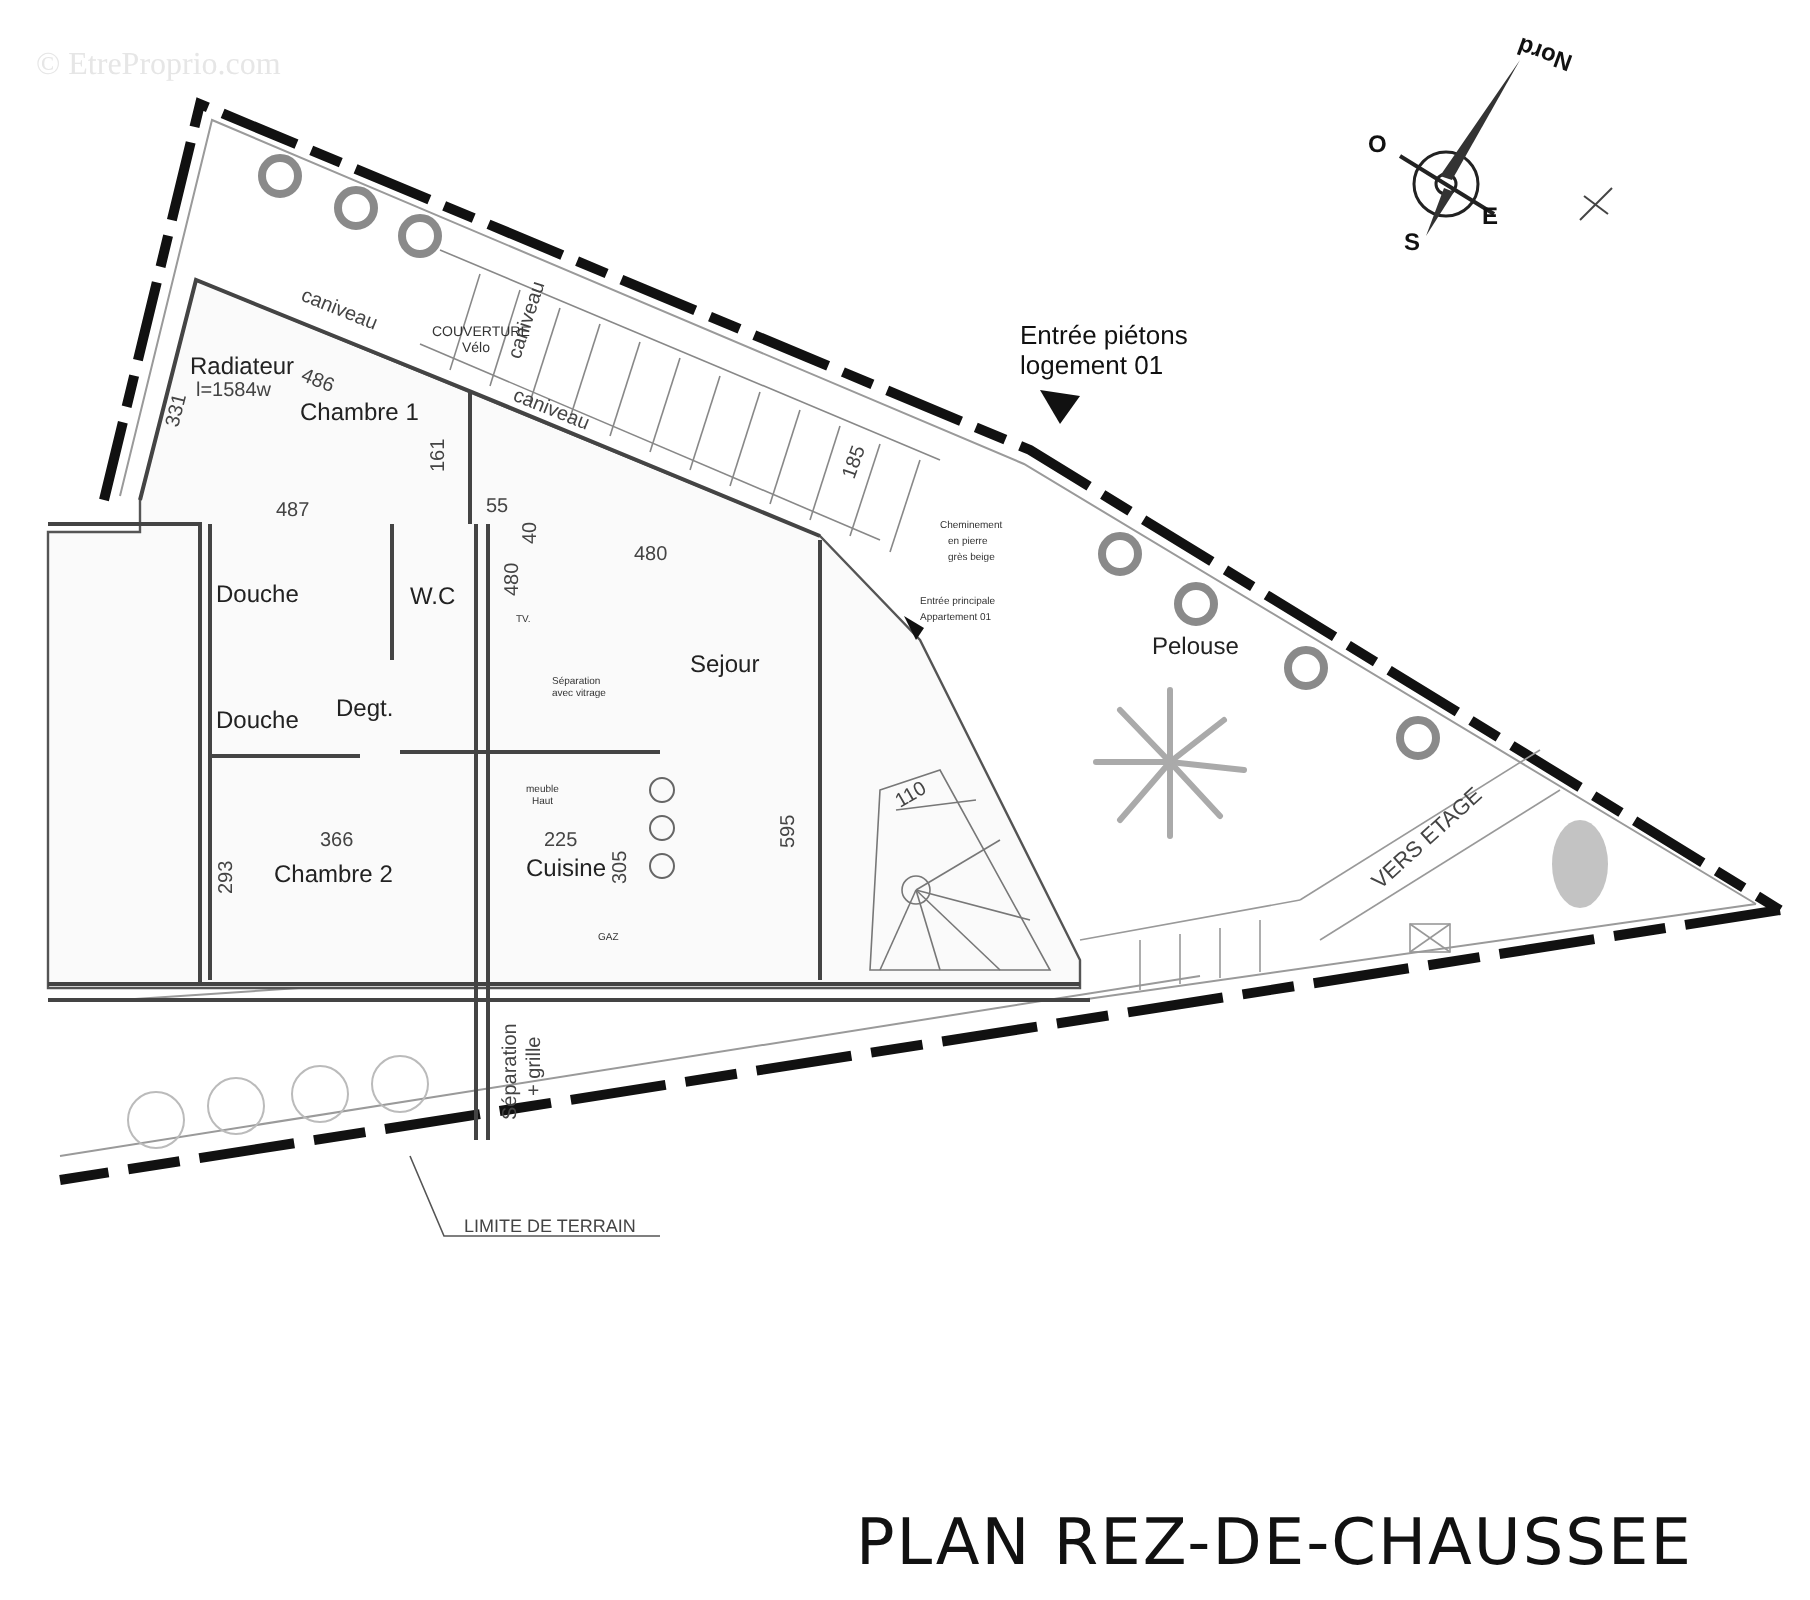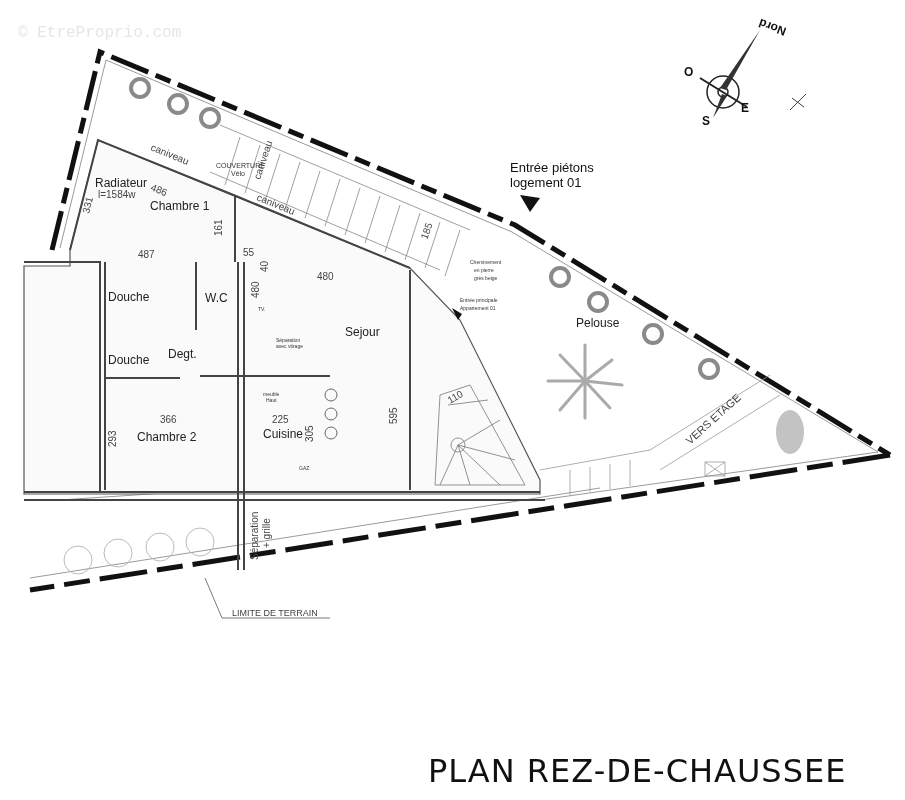--- a/index.html
+++ b/index.html
@@ -1,18 +1,18 @@
 <!DOCTYPE html>
 <html><head>
   <meta charset="utf-8">
   <style>
     html, body { margin: 0; padding: 0; background: #ffffff; }
     body { width: 905px; height: 800px; position: relative; overflow: hidden; font-family: "Liberation Sans", sans-serif; color: #222; }
     #plan { position: absolute; left: 0; top: 0; width: 905px; height: 800px; }
-    .watermark { position: absolute; left: 18px; top: 24px; font-size: 16px; color: #e6e6e6; font-family: Liberation Mono, monospace; }
+    .watermark { position: absolute; left: 18px; top: 24px; font-size: 16px; color: #e6e6e6; font-family: Liberation Serif, serif; }
     .title { position: absolute; left: 428px; top: 752px; font-size: 32px; letter-spacing: 1px; color: #111; font-family: "DejaVu Sans", sans-serif; font-weight: normal; }
     svg text { font-family: "Liberation Sans", sans-serif; }
     .room { font-size: 12px; fill: #222; }
     .dim { font-size: 10px; fill: #444; }
     .tiny { font-size: 5px; fill: #333; }
     .lbl { font-size: 13px; fill: #111; }
   </style>
 </head>
 <body>
 

